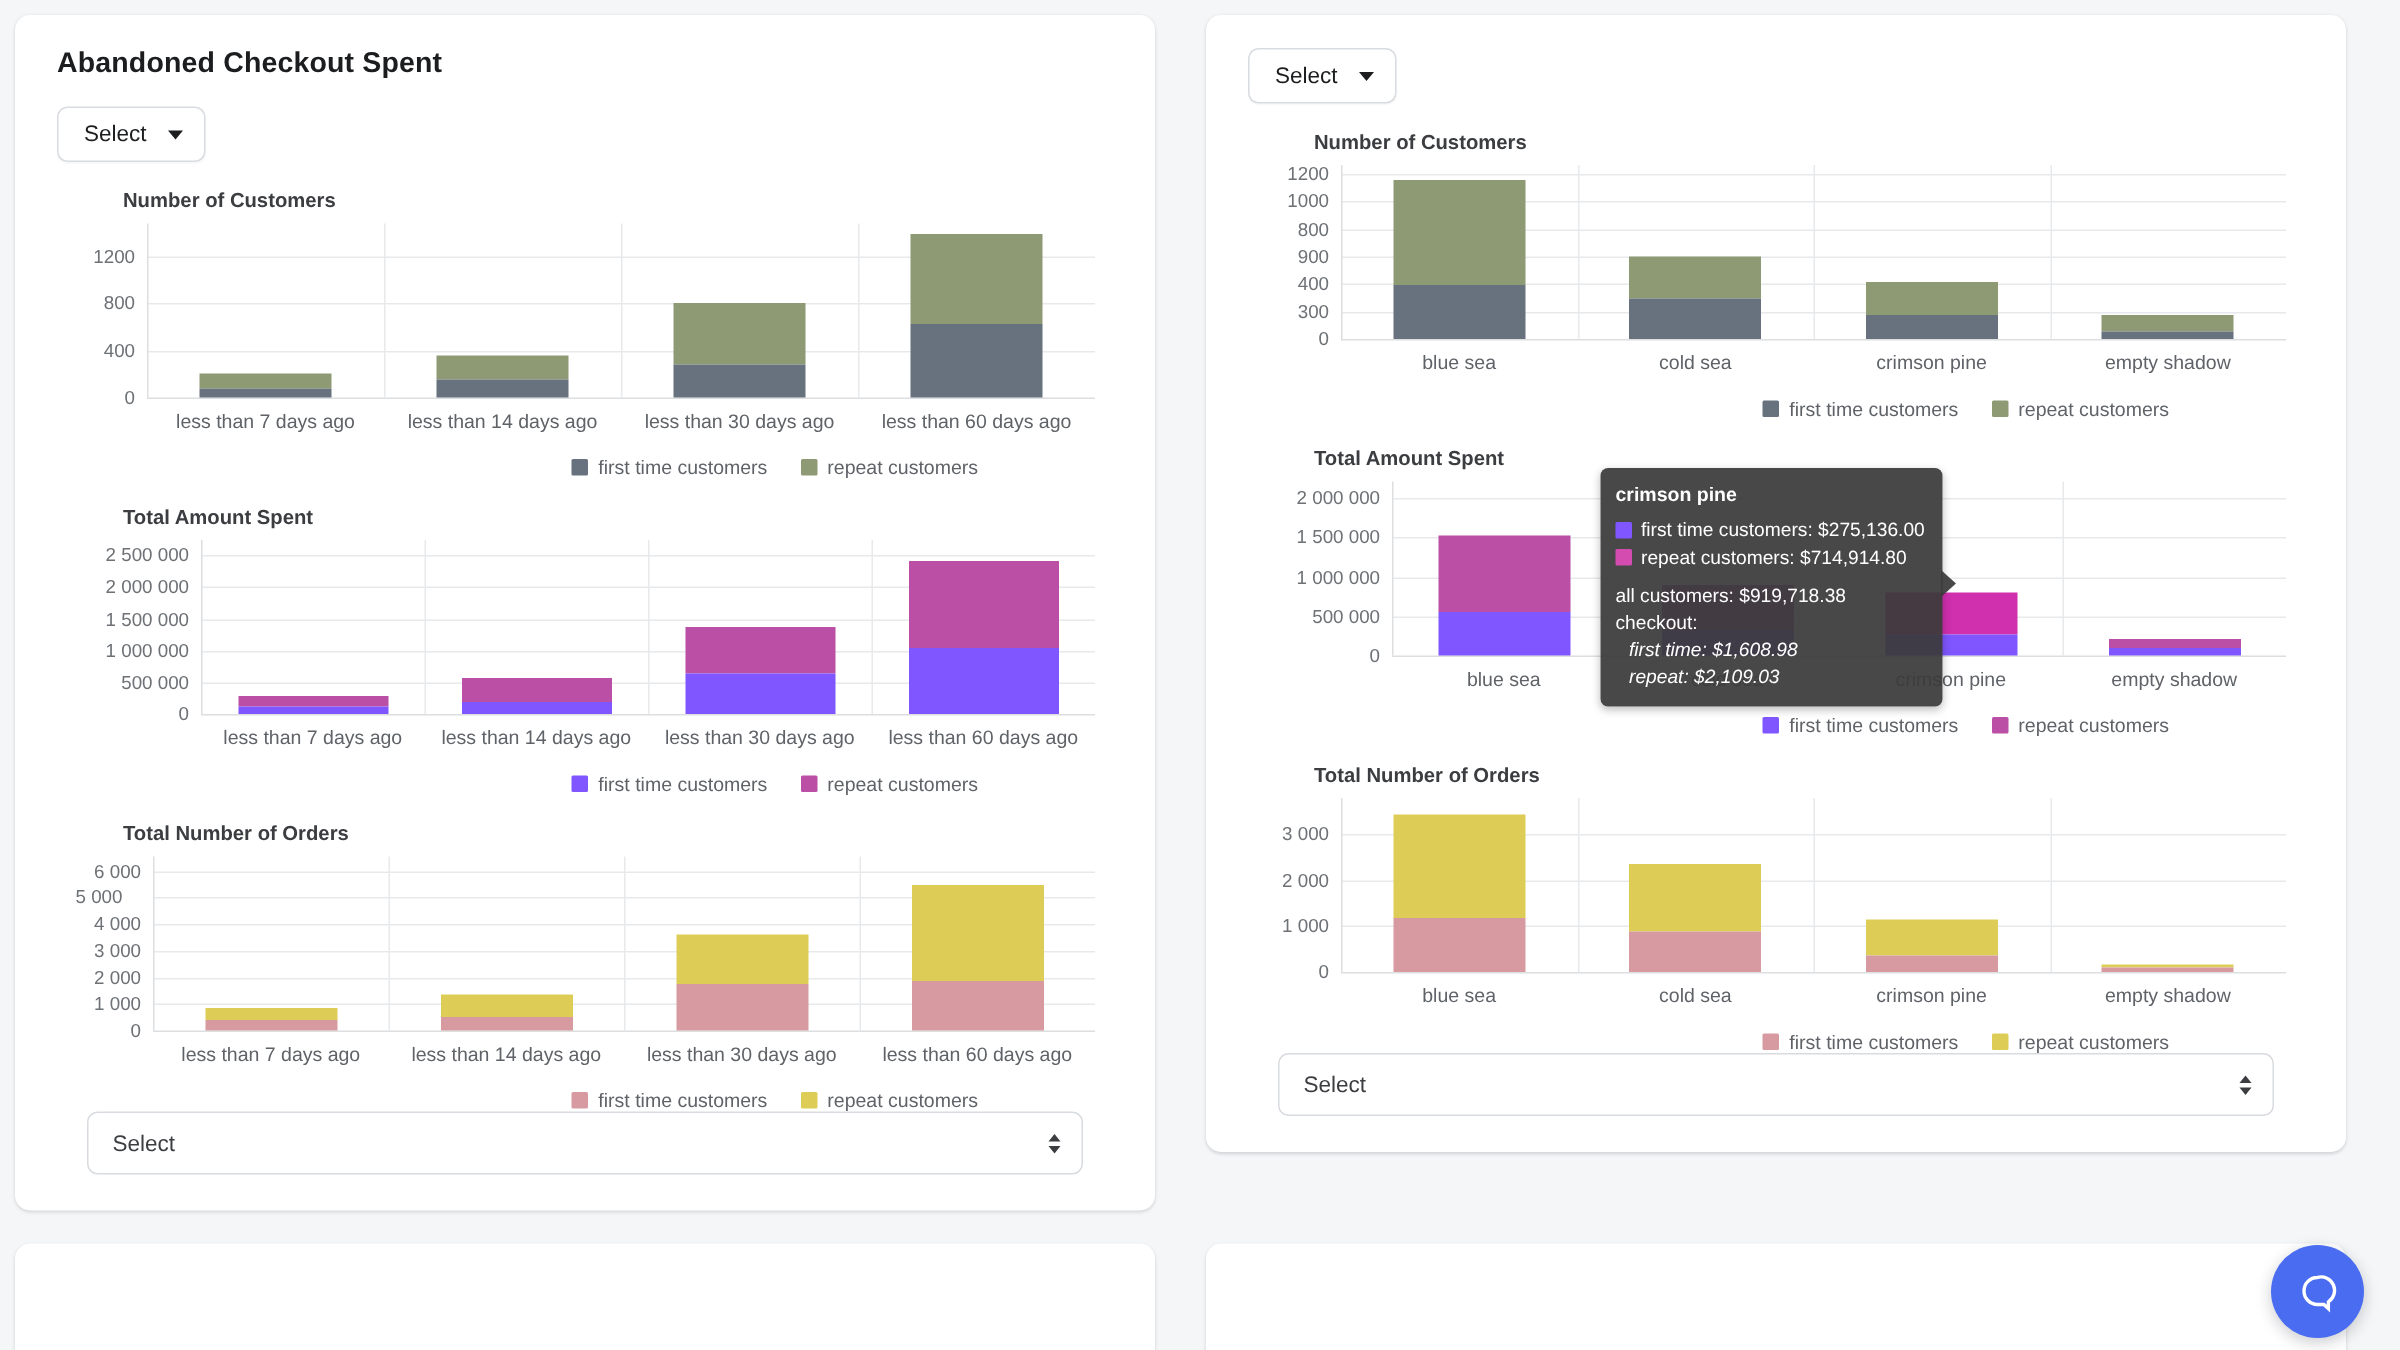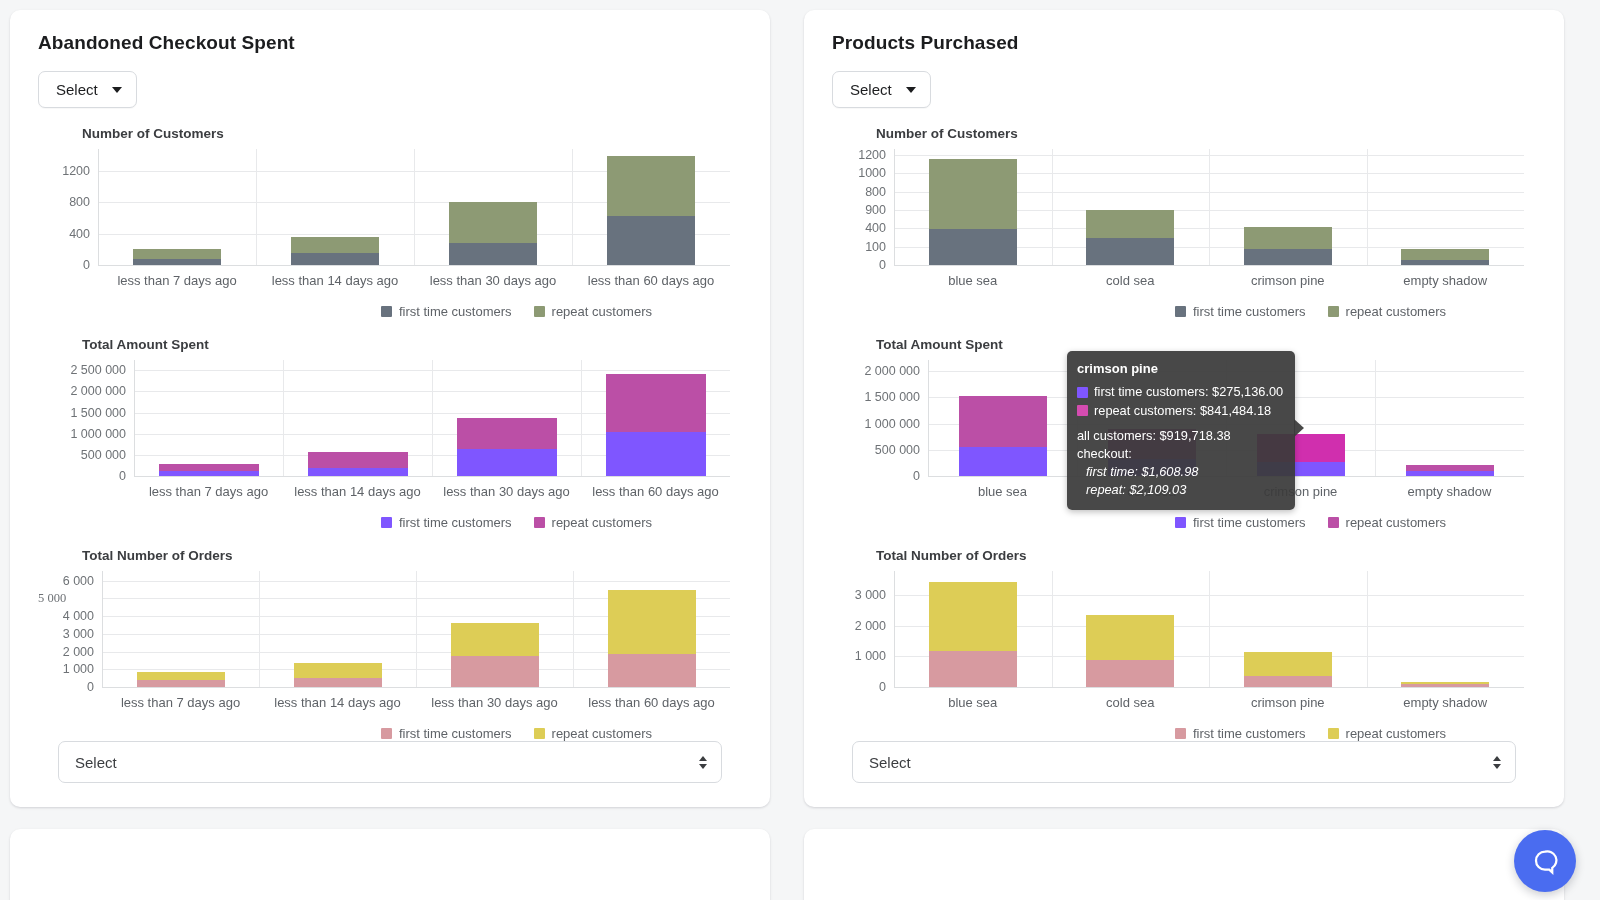--- a/index.html
+++ b/index.html
@@ -271,21 +271,21 @@
               <div class="ytick" style="top: 118px; right: auto; left: 0px; width: 56px; text-align: right;">0</div>
               <div class="gridline" style="left: 64px; right: 0px; top: 100.258px;"></div>
               <div class="ytick" style="top: 100.258px; right: auto; left: 0px; width: 56px; text-align: right;">1 000</div>
               <div class="gridline" style="left: 64px; right: 0px; top: 82.5161px;"></div>
               <div class="ytick" style="top: 82.5161px; right: auto; left: 0px; width: 56px; text-align: right;">2 000</div>
               <div class="gridline" style="left: 64px; right: 0px; top: 64.7742px;"></div>
               <div class="ytick" style="top: 64.7742px; right: auto; left: 0px; width: 56px; text-align: right;">3 000</div>
               <div class="gridline" style="left: 64px; right: 0px; top: 47.0323px;"></div>
               <div class="ytick" style="top: 47.0323px; right: auto; left: 0px; width: 56px; text-align: right;">4 000</div>
               <div class="gridline" style="left: 64px; right: 0px; top: 29.2903px;"></div>
-              <div class="ytick" style="top: 29.2903px; right: auto; left: 0px; width: 56px; text-align: left; font-family: Liberation Serif, serif;">5 000</div>
+              <div class="ytick" style="top: 29.2903px; right: auto; left: 0px; width: 56px; text-align: center;">5 000</div>
               <div class="gridline" style="left: 64px; right: 0px; top: 11.5484px;"></div>
               <div class="ytick" style="top: 11.5484px; right: auto; left: 0px; width: 56px; text-align: right;">6 000</div>
               <div style="position: absolute; left: 64px; width: calc(100% - 64px); top: 2px; height: 116px; display: flex;">
                 <div style="flex: 1 1 0%; border-left: 1px solid rgb(220, 222, 224);"></div>
                 <div style="flex: 1 1 0%; border-left: 1px solid rgb(232, 233, 235);"></div>
                 <div style="flex: 1 1 0%; border-left: 1px solid rgb(232, 233, 235);"></div>
                 <div style="flex: 1 1 0%; border-left: 1px solid rgb(232, 233, 235);"></div>
               </div>
               <div class="bars" style="left: 64px; width: calc(100% - 64px); top: 8px; height: 110px;">
                 <div class="barslot" style="flex: 1 1 0%;">
@@ -336,34 +336,33 @@
       <div class="big-select">
         <span>Select</span>
         <span class="spinner">
             <i class="up"></i>
             <i class="dn"></i>
           </span>
       </div>
     </div>
 
     <div class="card">
-      <div class="card-title">Products Purchased</div>
       <div class="select-btn">
         <span>Select</span>
         <span class="caret"></span>
       </div>
 
       <div class="chart-block">
         <div class="chart-heading">Number of Customers</div>
         <div class="plot-wrap">
             <div class="plot" style="--axleft: 62px;">
               <div class="baseline" style="left: 62px; right: 0px; top: 118px;"></div>
               <div class="ytick" style="top: 118px; right: auto; left: 0px; width: 54px; text-align: right;">0</div>
               <div class="gridline" style="left: 62px; right: 0px; top: 99.6667px;"></div>
-              <div class="ytick" style="top: 99.6667px; right: auto; left: 0px; width: 54px; text-align: right;">100</div>
+              <div class="ytick" style="top: 99.6667px; right: auto; left: 0px; width: 54px; text-align: right;">300</div>
               <div class="gridline" style="left: 62px; right: 0px; top: 81.3333px;"></div>
               <div class="ytick" style="top: 81.3333px; right: auto; left: 0px; width: 54px; text-align: right;">400</div>
               <div class="gridline" style="left: 62px; right: 0px; top: 63px;"></div>
               <div class="ytick" style="top: 63px; right: auto; left: 0px; width: 54px; text-align: right;">900</div>
               <div class="gridline" style="left: 62px; right: 0px; top: 44.6667px;"></div>
               <div class="ytick" style="top: 44.6667px; right: auto; left: 0px; width: 54px; text-align: right;">800</div>
               <div class="gridline" style="left: 62px; right: 0px; top: 26.3333px;"></div>
               <div class="ytick" style="top: 26.3333px; right: auto; left: 0px; width: 54px; text-align: right;">1000</div>
               <div class="gridline" style="left: 62px; right: 0px; top: 8px;"></div>
               <div class="ytick" style="top: 8px; right: auto; left: 0px; width: 54px; text-align: right;">1200</div>
@@ -475,21 +474,21 @@
           </div>
 
         <div class="tooltip" style="left:235px; top:14px;">
           <div class="tt-title">crimson pine</div>
           <div class="tt-row">
             <span class="tt-sw" style="background:#7f56ff"></span>
             <span>first time customers: $275,136.00</span>
           </div>
           <div class="tt-row">
             <span class="tt-sw" style="background:#d44cb0"></span>
-            <span>repeat customers: $841,484.18</span>
+            <span>repeat customers: $714,914.80</span>
           </div>
           <div class="tt-gap"></div>
           <div>all customers: $919,718.38</div>
           <div>checkout:</div>
           <div class="tt-indent">first time: $1,608.98</div>
           <div class="tt-indent">repeat: $2,109.03</div>
           <span class="tt-arrow"></span>
         </div>
 
         <div class="legend">

